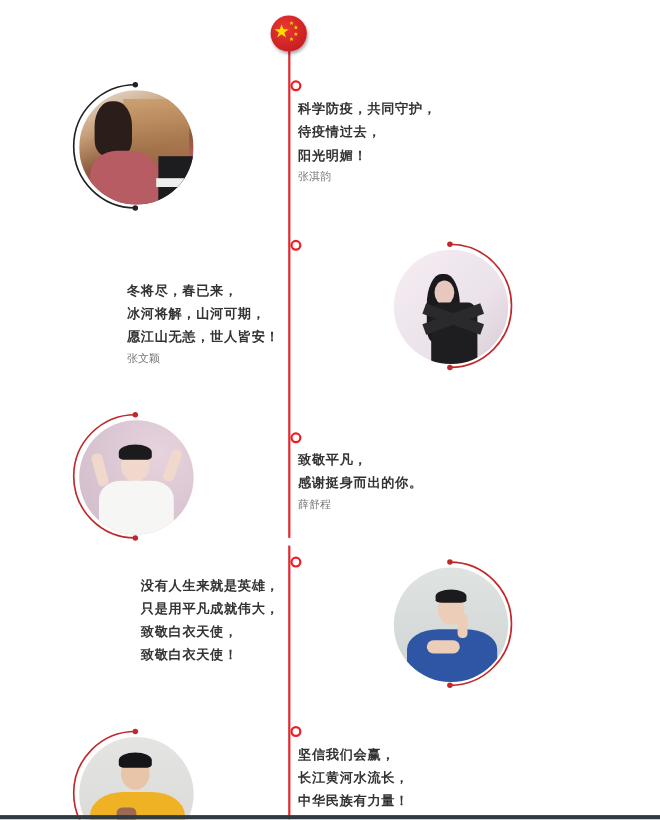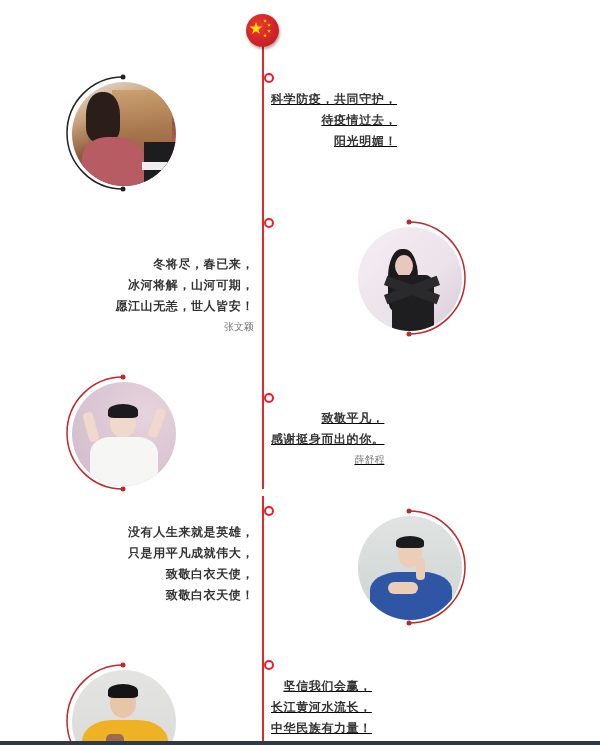--- a/index.html
+++ b/index.html
@@ -16,22 +16,22 @@
     border-radius: 50%; background: radial-gradient(circle at 40% 35%, #e8392f 0%, #cf2226 60%, #b51c1f 100%);
     box-shadow: 1px 2px 3px rgba(0,0,0,0.35);
     overflow: hidden;
   }
   .flag-badge svg { position: absolute; left: 0; top: 0; }
   .marker {
     position: absolute; left: 264px; width: 6px; height: 6px;
     border: 2.5px solid #ee1c25; border-radius: 50%; background: #fff;
   }
   .entry-text { position: absolute; }
-  .entry-text.right { left: 271px; text-align: right; text-decoration: underline; }
-  .entry-text.left { right: 346px; text-align: right; }
+  .entry-text.right { left: 271px; text-align: left; }
+  .entry-text.left { right: 346px; text-align: left; }
   .poem-line {
     font-size: 12px; font-weight: bold; color: #333333; line-height: 21px;
     letter-spacing: 0.6px; white-space: nowrap;
   }
   .author {
     font-size: 10px; color: #777777; line-height: 18px; margin-top: 1px;
   }
   .photo-wrap { position: absolute; width: 124px; height: 124px; }
   .photo {
     position: absolute; left: 11px; top: 11px; width: 104px; height: 104px;
@@ -71,20 +71,21 @@
     <div style="position:absolute; left:14px; top:10px; width:34px; height:50px; background:#2a1d1a; border-radius:45% 45% 30% 30%;"></div>
     <div style="position:absolute; left:10px; top:55px; width:62px; height:55px; background:#b85c63; border-radius:40% 40% 10% 10%;"></div>
     <div style="position:absolute; left:72px; top:60px; width:40px; height:40px; background:#1d1d20;"></div>
     <div style="position:absolute; left:70px; top:80px; width:26px; height:8px; background:#eee;"></div>
   </div>
 </div>
 <div class="entry-text right" style="top:89px;">
   <div class="poem-line">科学防疫，共同守护，</div>
   <div class="poem-line">待疫情过去，</div>
   <div class="poem-line">阳光明媚！</div>
+  <div class="author">张淇韵</div>
 </div>
 
 <div class="marker" style="top:218px;"></div>
 <div class="entry-text left" style="top:254px;">
   <div class="poem-line">冬将尽，春已来，</div>
   <div class="poem-line">冰河将解，山河可期，</div>
   <div class="poem-line">愿江山无恙，世人皆安！</div>
   <div class="author">张文颖</div>
 </div>
 <div class="photo-wrap" style="left:347px; top:216px;">

